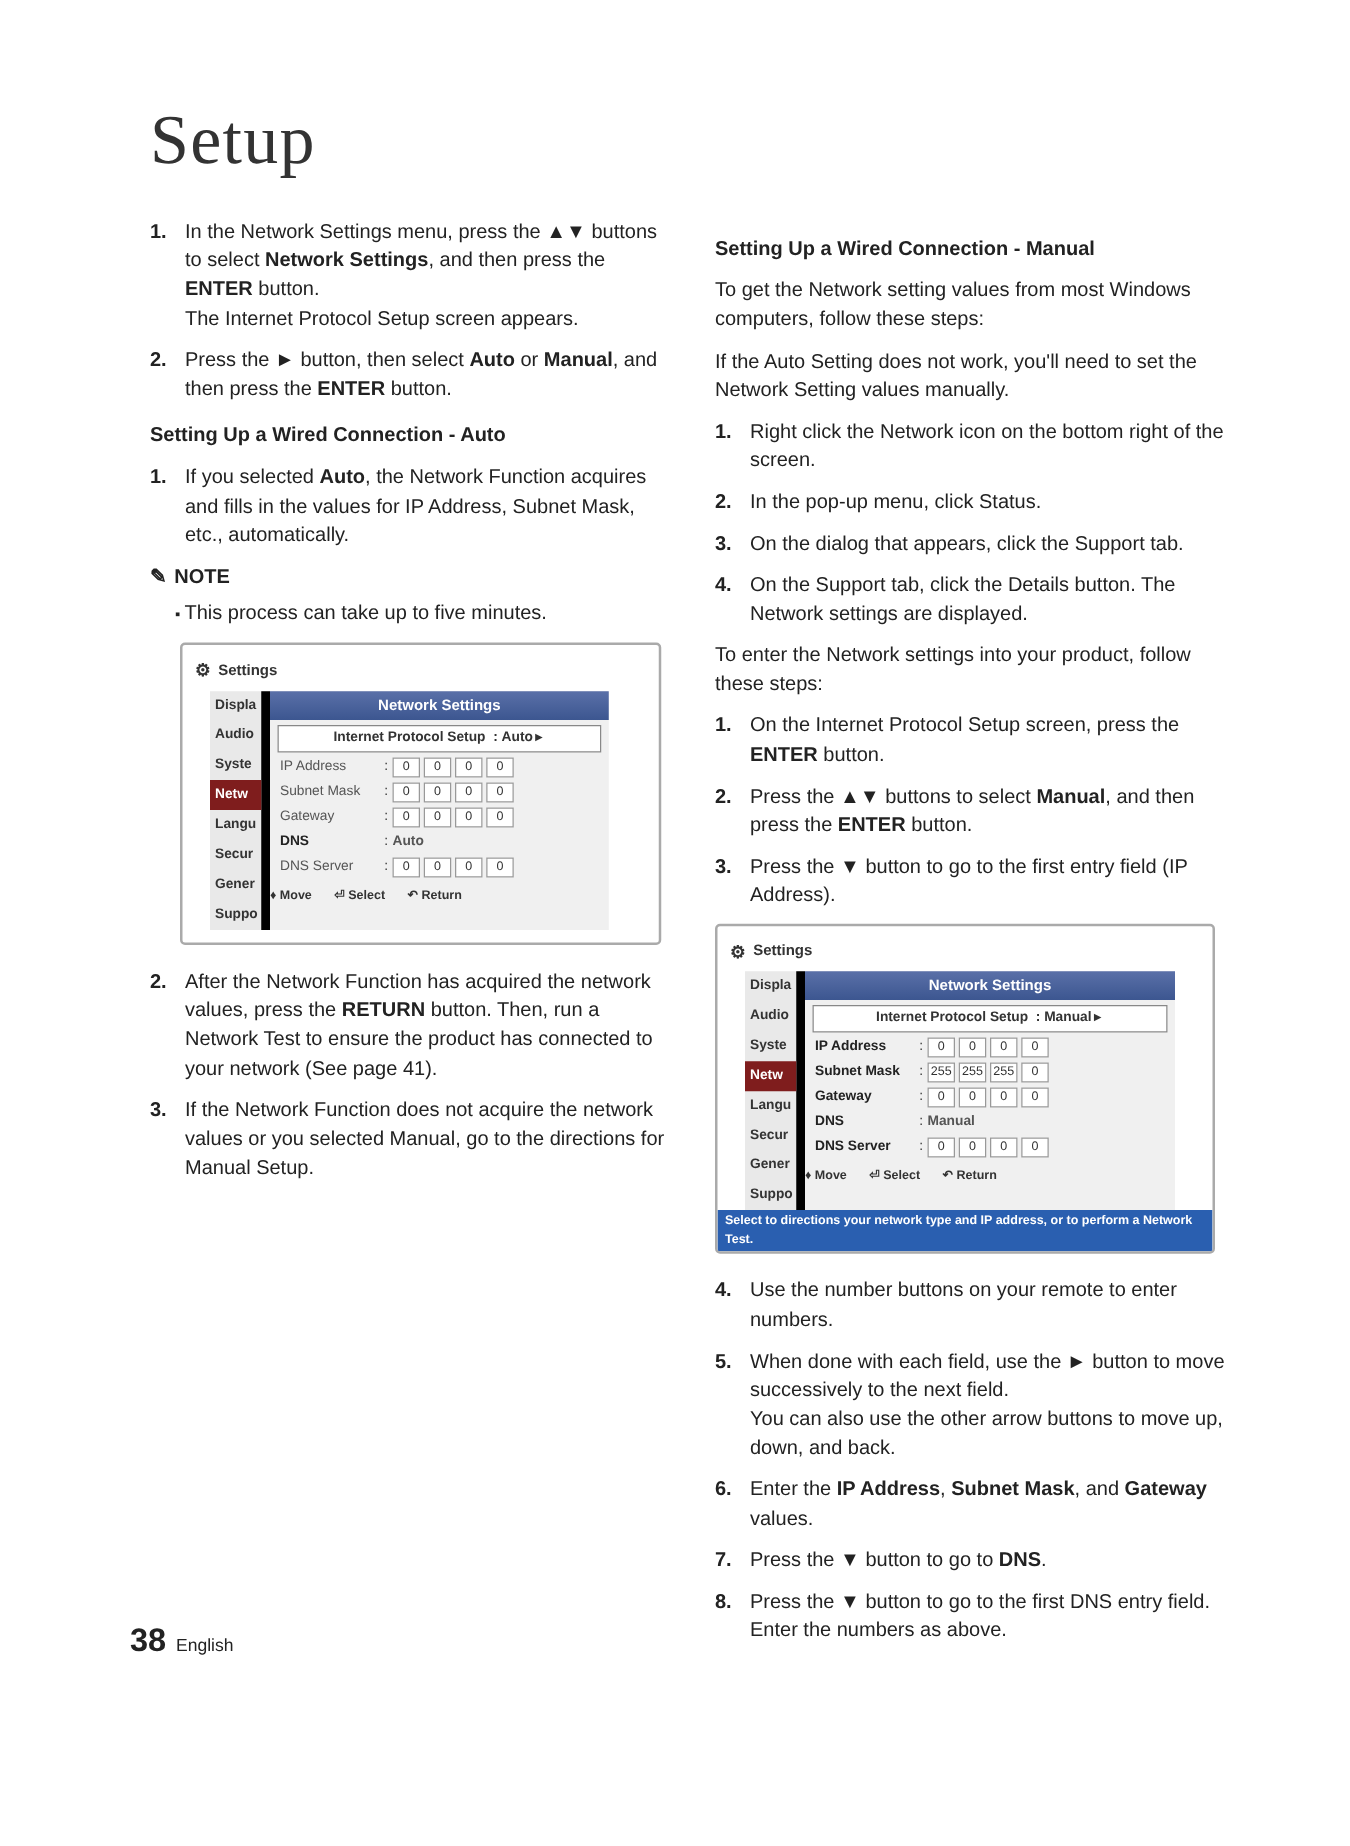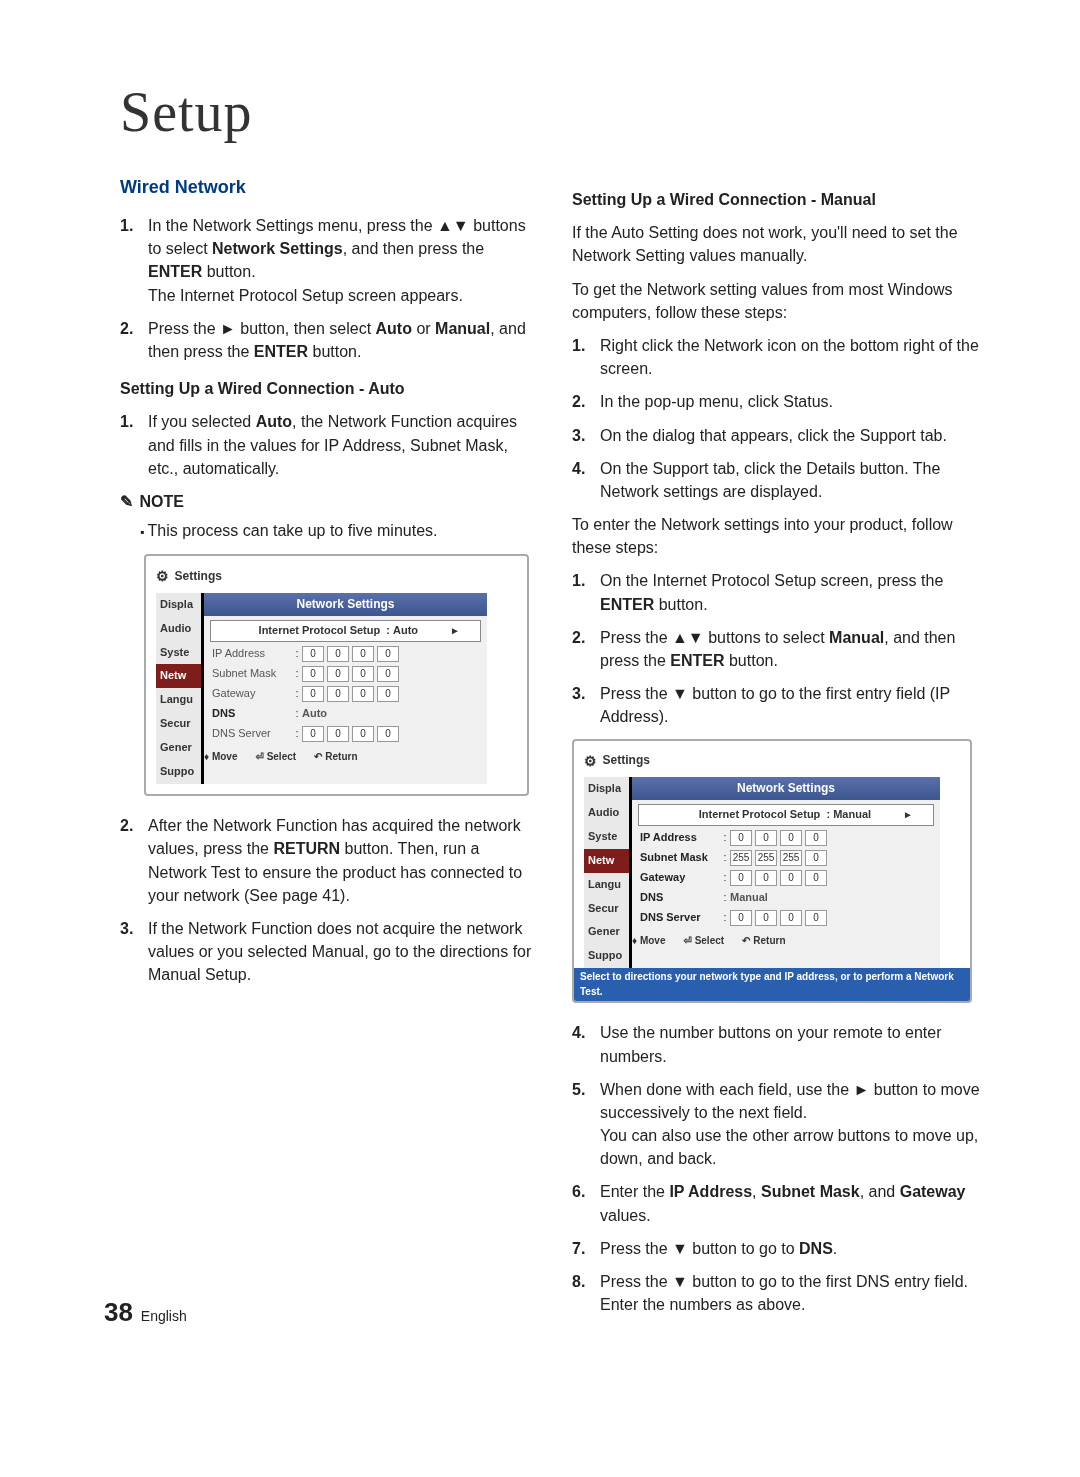--- a/index.html
+++ b/index.html
@@ -21,26 +21,26 @@
   .para { margin-bottom: 10px; }
   .bold { font-weight: bold; }
 
   
   .settings-box { border: 2px solid #aaa; border-radius: 4px; width: 385px; background: #fff; margin: 10px 0 18px 24px; font-size: 12px; color: #333; overflow: hidden; }
   .settings-box.sm { margin-left: 0; width: 400px; }
   .sb-inner { padding: 10px 40px 10px 10px; position: relative; }
   .sb-titlebar { display: flex; align-items: center; gap: 6px; font-weight: bold; margin-bottom: 6px; }
   .sb-titlebar .gear { font-size: 14px; }
   .sb-body { display: flex; }
-  .sb-sidebar { width: 48px; background: #e9e9e9; border-right: 3px solid #000000; }
+  .sb-sidebar { width: 48px; background: #e9e9e9; border-right: 7px solid #000000; margin-left: 12px; }
   .sb-sidebar div { padding: 4px 4px; font-weight: bold; font-size: 11px; white-space: nowrap; overflow: hidden; }
   .sb-sidebar div.sel { background: #7f1d1d; color: #fff; }
   .sb-main { flex: 1; background: #f0f0f0; padding: 0 0 6px 0; position: relative; }
   .sb-head { background: linear-gradient(#5a70a8,#3c5690); color: #fff; text-align: center; font-weight: bold; padding: 3px 0; font-size: 12px; }
-  .sb-row-top { background: #fff; border: 1px solid #888; margin: 4px 6px; padding: 2px 20px; display: flex; align-items: center; justify-content: flex-end; font-weight: bold; font-size: 11px; gap: 32px; }
+  .sb-row-top { background: #fff; border: 1px solid #888; margin: 4px 6px; padding: 2px 6px; display: flex; align-items: center; justify-content: center; font-weight: bold; font-size: 11px; }
   .sb-row-top .arrow { font-size: 10px; }
   .sb-field { display: flex; align-items: center; margin: 4px 8px; font-size: 11px; }
   .sb-field .lbl { width: 80px; color: #555; }
   .sb-field .lbl.bold { color: #222; font-weight: bold; }
   .sb-field .sep { width: 10px; text-align: center; }
   .sb-field .val { color: #555; font-weight: bold; }
   .octets { display: flex; gap: 3px; }
   .oct { border: 1px solid #999; width: 22px; height: 16px; line-height: 14px; text-align: center; font-size: 10px; background: #fff; }
   .sb-footer { display: flex; justify-content: flex-start; gap: 18px; font-size: 10px; padding: 4px 0 2px 0; color: #333; font-weight: bold; }
   .sb-footer span::before { margin-right: 2px; }
@@ -51,21 +51,20 @@
 </style>
 </head>
 <body>
 
 <div class="page">
   <h1 class="title">Setup</h1>
 
   <div class="columns">
 
     <div class="col">
-      <h2 class="section">Wired Network</h2>
 
       <ol class="steps">
         <li>
             <span class="num">1.</span>
             <span class="txt">In the Network Settings menu, press the ▲▼ buttons to select <span class="bold">Network Settings</span>, and then press the <span class="bold">ENTER</span> button.<br>The Internet Protocol Setup screen appears.</span>
           </li>
         <li>
             <span class="num">2.</span>
             <span class="txt">Press the ► button, then select <span class="bold">Auto</span> or <span class="bold">Manual</span>, and then press the <span class="bold">ENTER</span> button.</span>
           </li>
@@ -173,22 +172,22 @@
           </li>
         <li>
             <span class="num">3.</span>
             <span class="txt">If the Network Function does not acquire the network values or you selected Manual, go to the directions for Manual Setup.</span>
           </li>
       </ol>
     </div>
 
     <div class="col">
       <h3 class="sub">Setting Up a Wired Connection - Manual</h3>
+      <p class="para">To get the Network setting values from most Windows computers, follow these steps:</p>
       <p class="para">If the Auto Setting does not work, you'll need to set the Network Setting values manually.</p>
-      <p class="para">To get the Network setting values from most Windows computers, follow these steps:</p>
 
       <ol class="steps">
         <li>
             <span class="num">1.</span>
             <span class="txt">Right click the Network icon on the bottom right of the screen.</span>
           </li>
         <li>
             <span class="num">2.</span>
             <span class="txt">In the pop-up menu, click Status.</span>
           </li>

